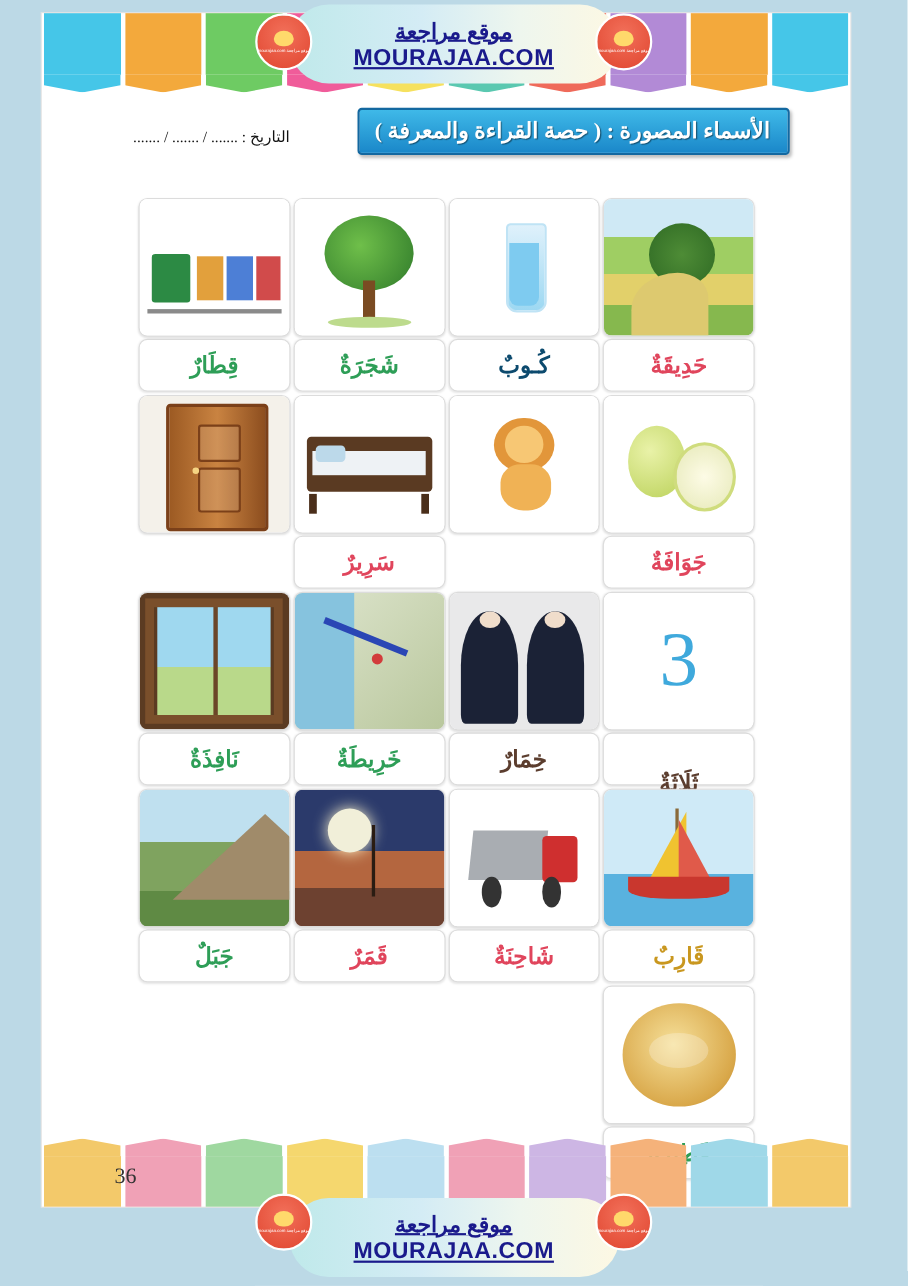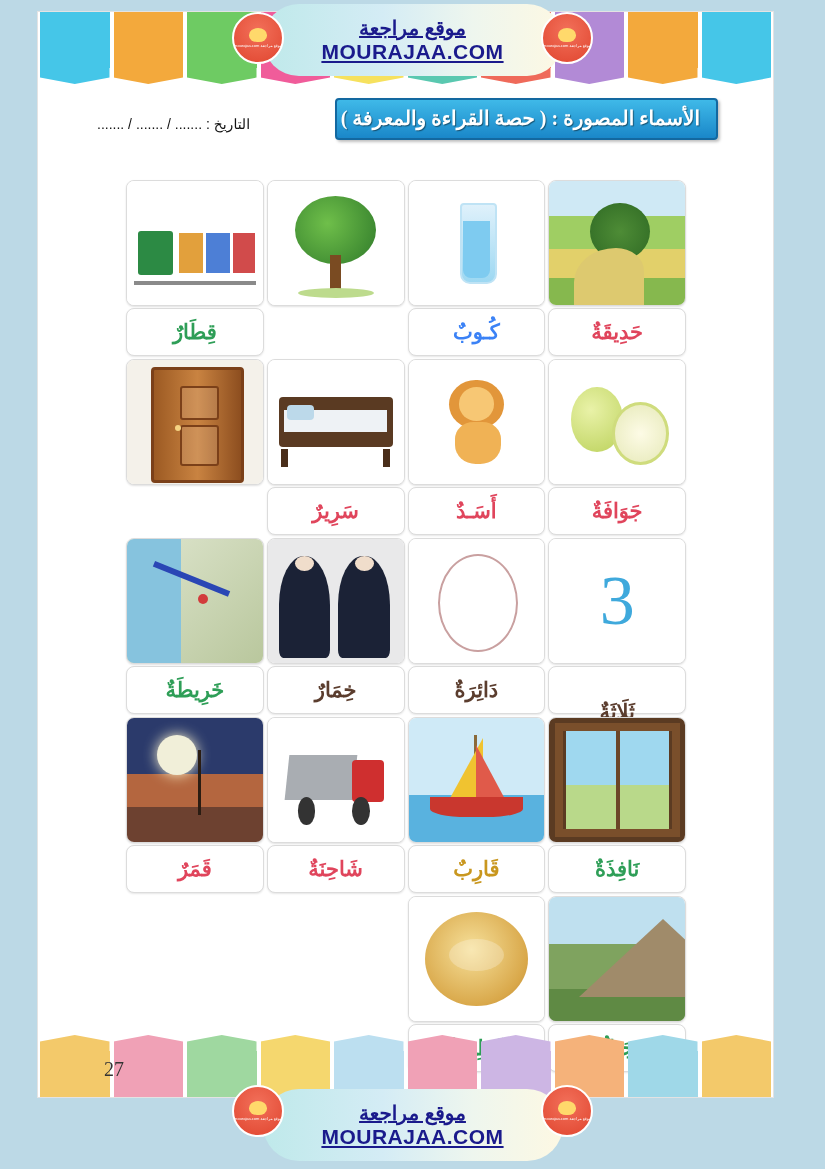--- a/index.html
+++ b/index.html
@@ -86,34 +86,34 @@
 
   
   .header{
     position:absolute;top:78px;left:0;right:0;height:60px;
   }
   .title-box{
     position:absolute;right:55px;top:8px;
     background:linear-gradient(180deg,#3fb9e8,#1a87c9);
     border:2px solid #1368a0;
     border-radius:4px;
-    padding:6px 16px 8px 4px;
+    padding:6px 16px 8px 14px;
     box-shadow:2px 2px 3px rgba(0,0,0,.25);
   }
   .title-box .t{
     color:#ffffff;
     font-size:20px;font-weight:bold;direction:rtl;
     text-shadow:1px 1px 1px rgba(0,0,0,.45);
     white-space:nowrap;
     font-family:"Liberation Serif", serif;
   }
   .date-line{
-    position:absolute;left:59px;top:26px;
+    position:absolute;left:83px;top:26px;
     direction:rtl;font-size:14px;color:#111;
-    font-family:Liberation Sans, sans-serif;
+    font-family:Liberation Serif, serif;
     white-space:nowrap;
   }
 
   
   .grid{
     position:absolute;
     top:168px;left:88px;
     width:560px;
     display:grid;
     grid-template-columns:repeat(4,1fr);
@@ -306,30 +306,33 @@
         </div>
       </div>
       <div class="cell">
         <div class="pic">
           <div class="art cup">
             <div class="glass"></div>
             <div class="water"></div>
           </div>
         </div>
         <div class="word">
-          <span style="color: #3b82f6;">كُـوبٌ</span>
+          <span style="color: #0c4a6e;">كُـوبٌ</span>
         </div>
       </div>
       <div class="cell">
         <div class="pic">
           <div class="art tree">
             <div class="crown"></div>
             <div class="trunk"></div>
             <div class="ground"></div>
           </div>
+        </div>
+        <div class="word">
+          <span style="color: rgb(46, 158, 87);">شَجَرَةٌ</span>
         </div>
       </div>
       <div class="cell">
         <div class="pic">
           <div class="art train">
             <div class="loco"></div>
             <div class="c1"></div>
             <div class="c2"></div>
             <div class="c3"></div>
             <div class="rail"></div>
@@ -351,23 +354,20 @@
         </div>
       </div>
       <div class="cell">
         <div class="pic">
           <div class="art lion">
             <div class="mane"></div>
             <div class="face"></div>
             <div class="body"></div>
           </div>
         </div>
-        <div class="word">
-          <span style="color: rgb(224, 69, 92);">أَسَـدٌ</span>
-        </div>
       </div>
       <div class="cell">
         <div class="pic">
           <div class="art bed">
             <div class="frame"></div>
             <div class="mattress"></div>
             <div class="pillow"></div>
             <div class="leg l"></div>
             <div class="leg r"></div>
           </div>
@@ -392,30 +392,20 @@
           <div class="art three">
             <div class="n">3</div>
           </div>
         </div>
         <div class="word">
           <span style="color: rgb(91, 61, 46); margin-top: 44px;">ثَلَاثَةٌ</span>
         </div>
       </div>
       <div class="cell">
         <div class="pic">
-          <div class="art circle">
-            <div class="c"></div>
-          </div>
-        </div>
-        <div class="word">
-          <span style="color: rgb(91, 61, 46);">دَائِرَةٌ</span>
-        </div>
-      </div>
-      <div class="cell">
-        <div class="pic">
           <div class="art khimar">
             <div class="f1"></div>
             <div class="f2"></div>
             <div class="face a"></div>
             <div class="face b"></div>
           </div>
         </div>
         <div class="word">
           <span style="color: rgb(91, 61, 46);">خِمَارٌ</span>
         </div>
@@ -498,21 +488,21 @@
             <div class="p"></div>
             <div class="s"></div>
           </div>
         </div>
         <div class="word">
           <span style="color: rgb(46, 158, 87);">فَطِيرَةٌ</span>
         </div>
       </div>
     </div>
 
-  <div class="page-num">27</div>
+  <div class="page-num">36</div>
 
   <div class="ribbon bottom" id="ribbon-bottom">
       <div class="flag">
         <div class="body" style="background: rgb(243, 201, 106);"></div>
       </div>
       <div class="flag">
         <div class="body" style="background: rgb(240, 161, 182);"></div>
       </div>
       <div class="flag">
         <div class="body" style="background: rgb(159, 216, 160);"></div>

